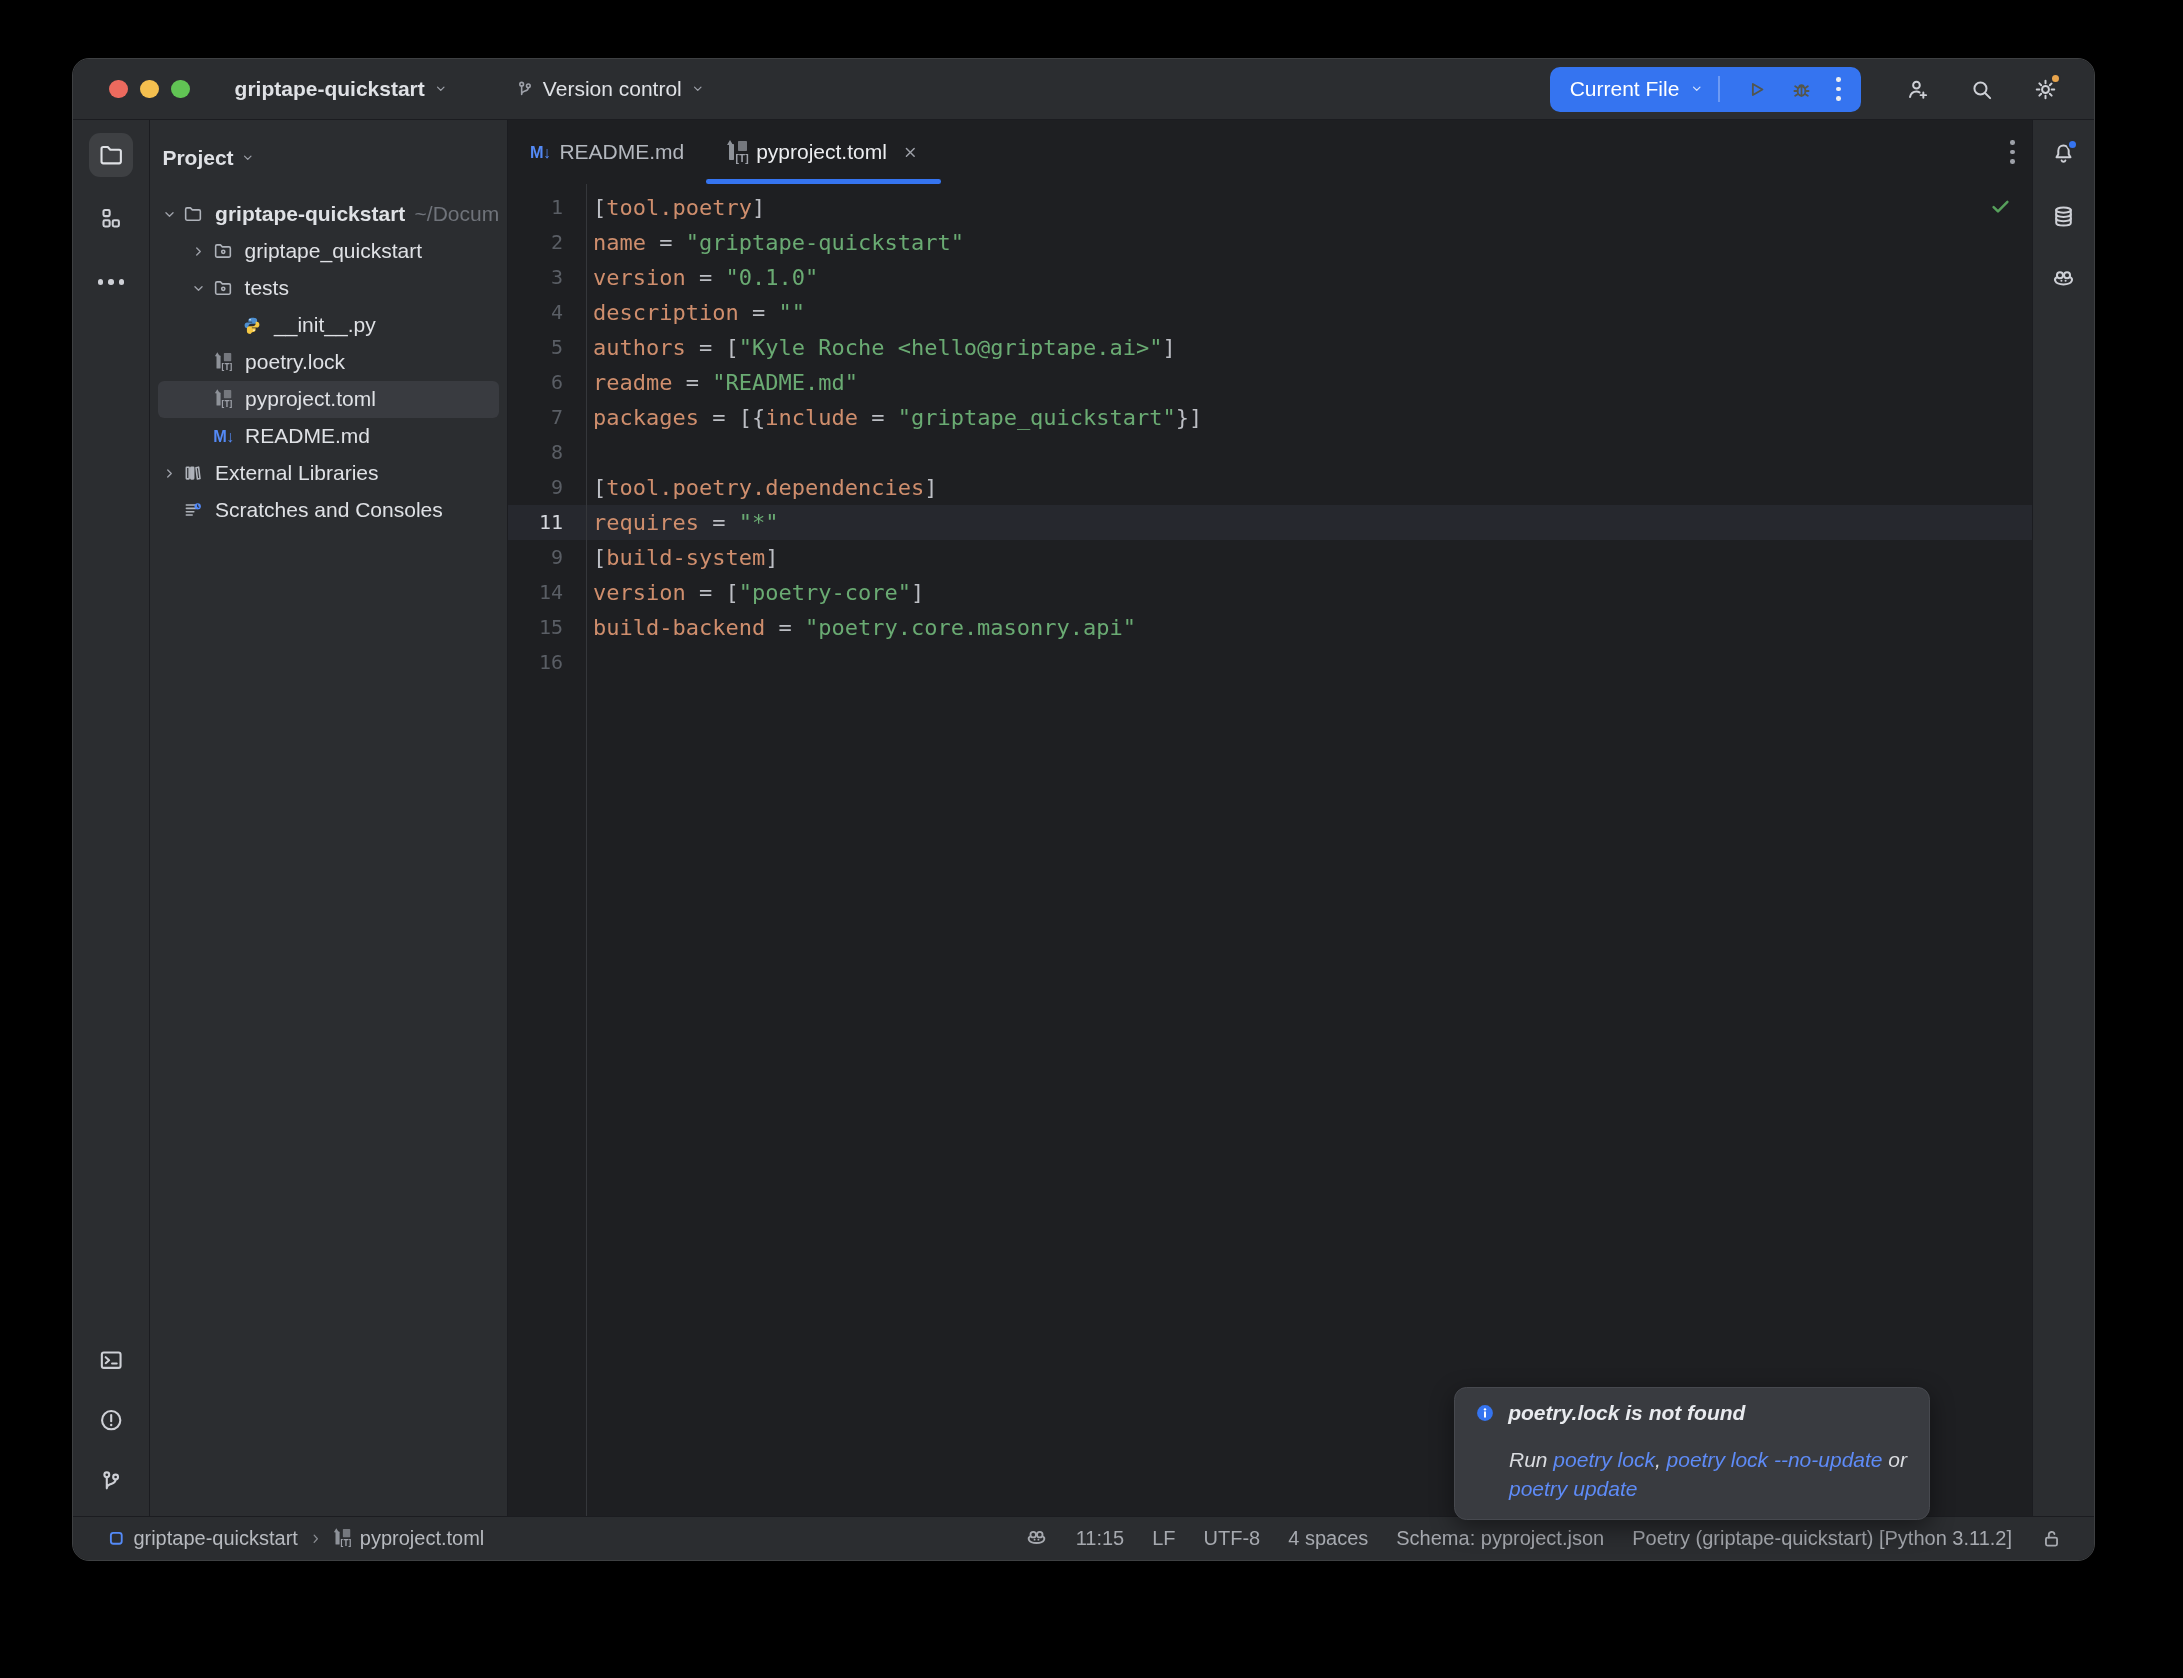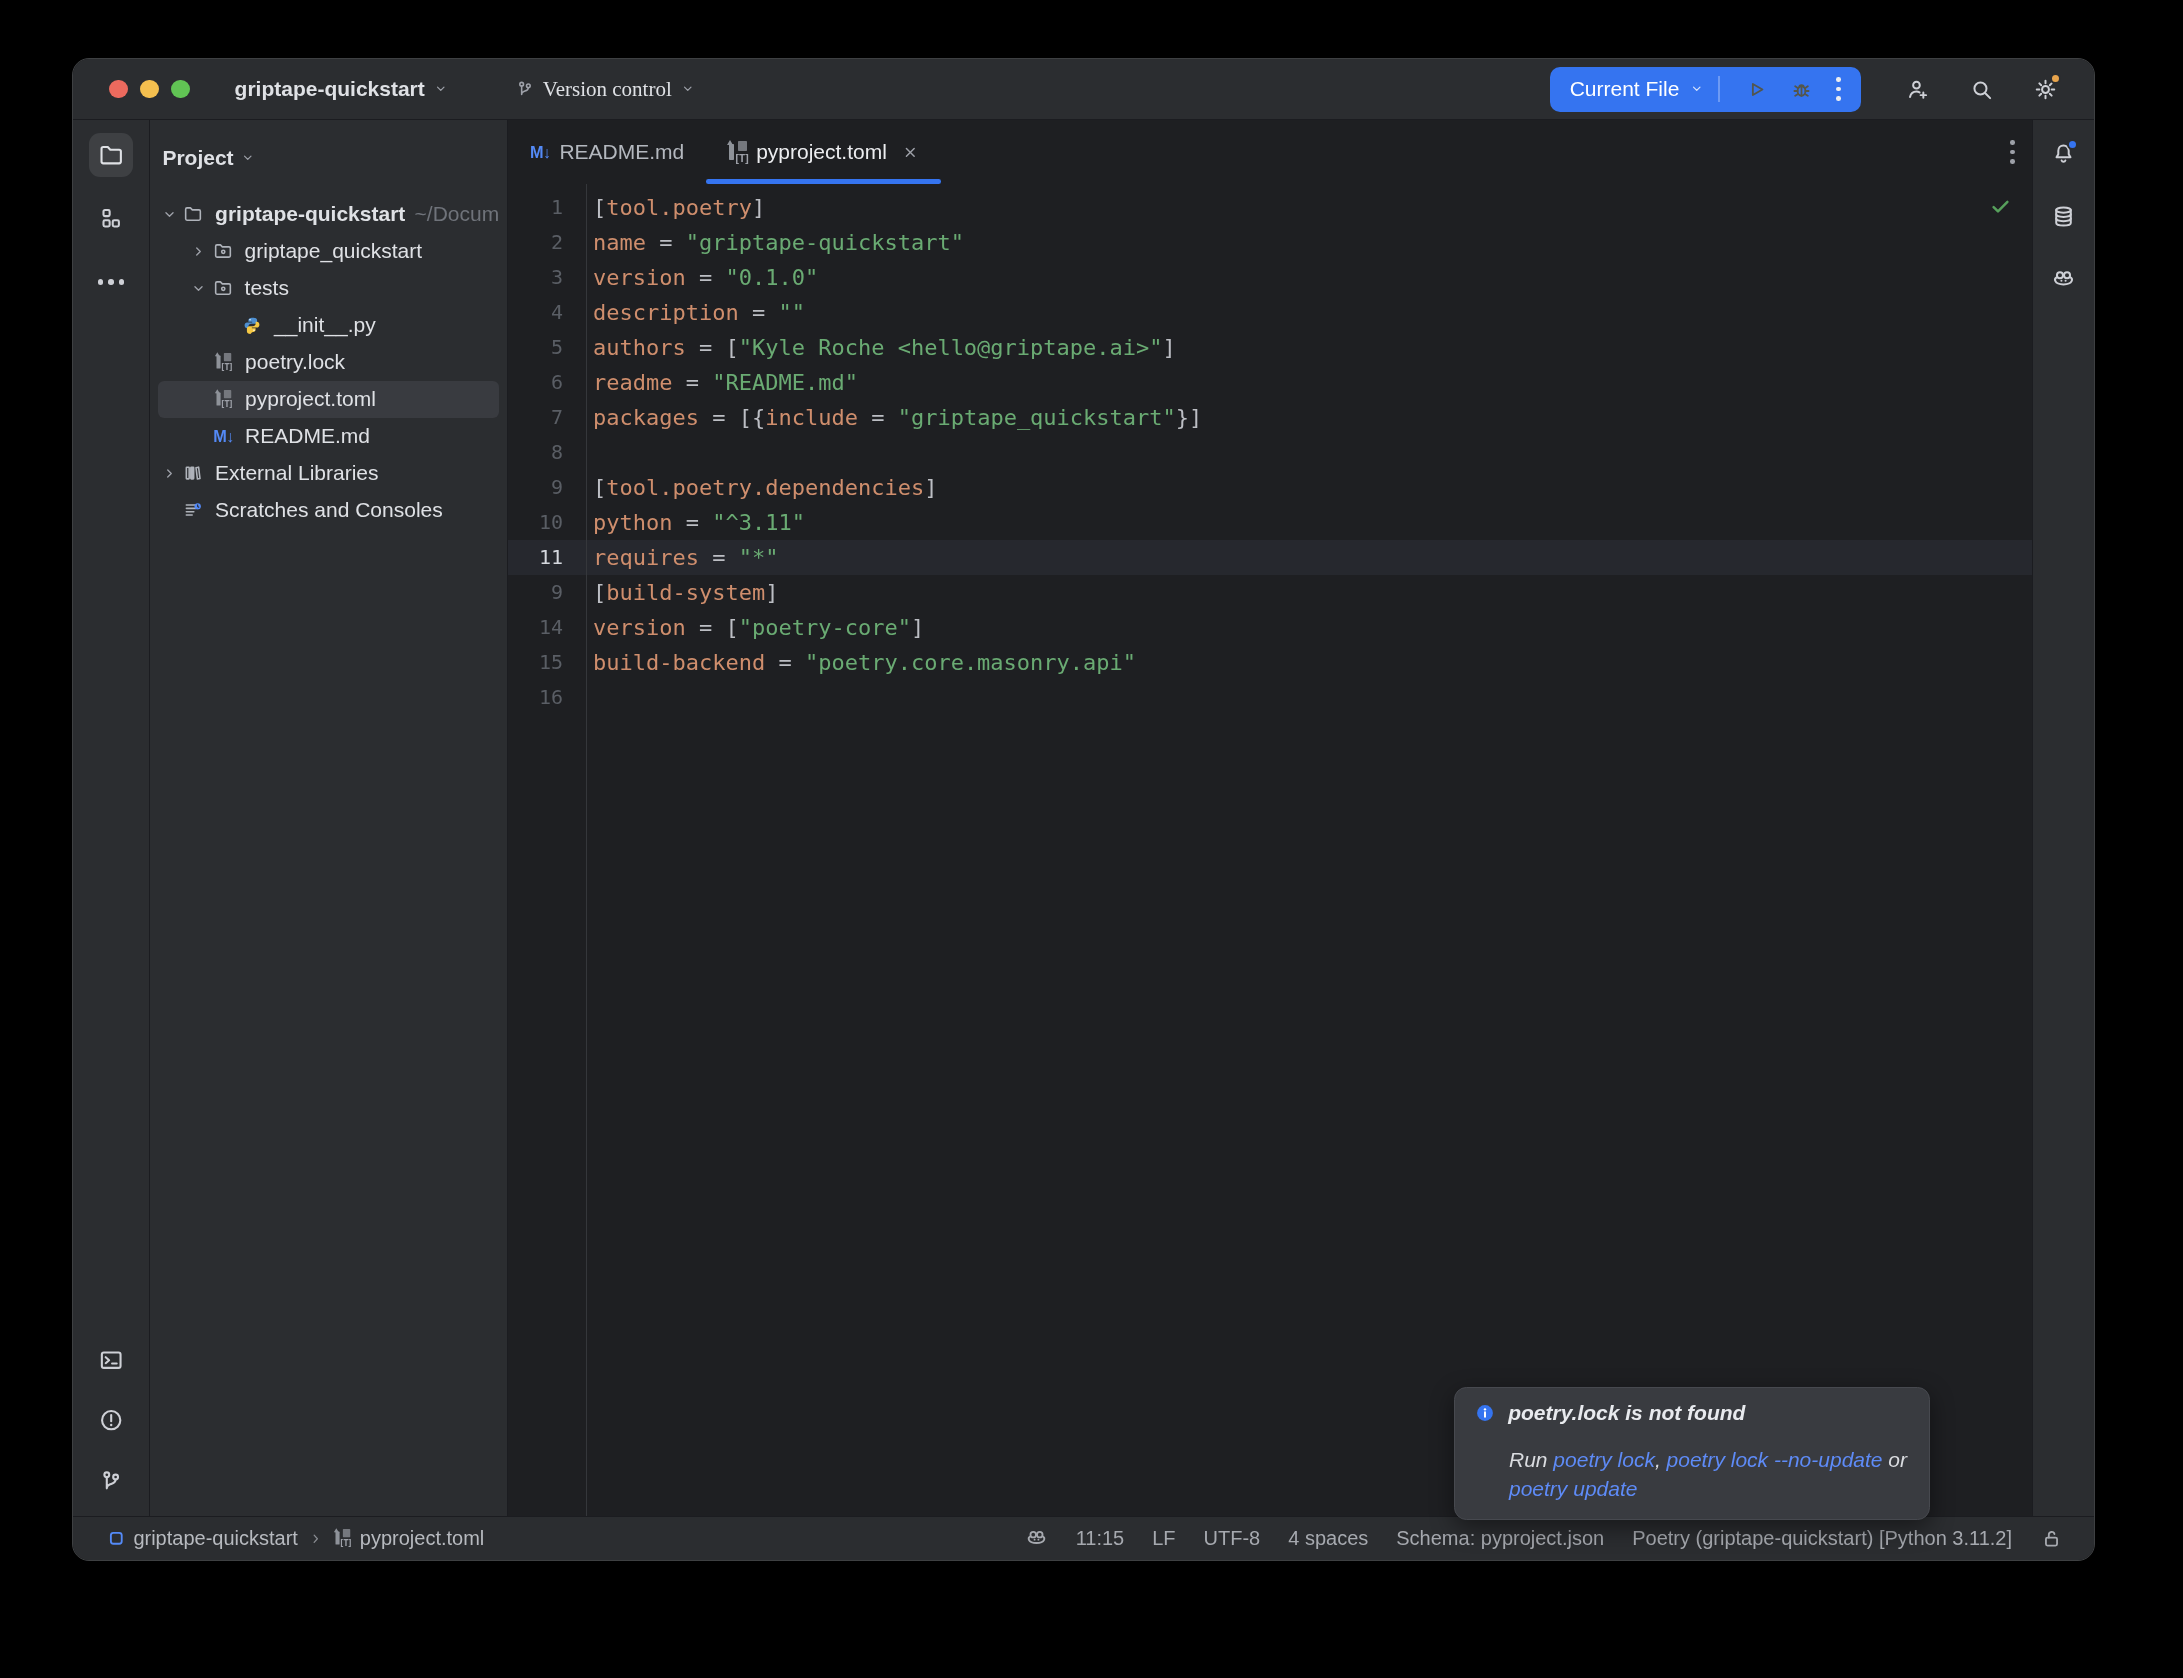--- a/index.html
+++ b/index.html
@@ -7,21 +7,21 @@
   .window { position:absolute; left:72px; top:58px; width:2023px; height:1503px; background:#1E1F22;
             border:0.8px solid #3E4042; border-radius:17px; overflow:hidden; display:flex; flex-direction:column; }
 
   
   .titlebar { height:61px; background:#2B2D30; border-bottom:0.8px solid #1B1C20; display:flex; align-items:center; flex:none; }
   .traffic { display:flex; gap:12.4px; margin-left:36px; }
   .tl { width:18.6px; height:18.6px; border-radius:50%; }
   .tl.r { background:#EC6A5E; } .tl.y { background:#F4BF4F; } .tl.g { background:#61C454; }
   .tb-group { display:flex; align-items:center; gap:7.8px; }
   .tb-project { margin-left:45px; font-size:21px; font-weight:700; color:#DFE1E5; }
-  .tb-vcs { margin-left:67px; font-size:21px; color:#DFE1E5;font-family:Liberation Serif, serif; }
+  .tb-vcs { margin-left:67px; font-size:21px; color:#DFE1E5; }
   .svg { display:inline-flex; align-items:center; justify-content:center; }
   .i20 { width:15.5px; height:15.5px; } .i24 { width:18.6px; height:18.6px; } .i26 { width:20px; height:20px; }
   .i30 { width:23px; height:23px; } .i32 { width:25px; height:25px; } .i34 { width:26.4px; height:26.4px; }
   .dim { color:#9DA0A8; }
   .run-widget { margin-left:auto; height:45px; border-radius:10px; background:#3574F0; display:flex; align-items:center;
                 padding:0 15.5px 0 20px; color:#FFFFFF; }
   .run-widget .lbl { font-size:21px; margin-right:9.3px; }
   .run-widget .chev { color:rgba(255,255,255,.8); }
   .run-divider { width:1.6px; height:26.4px; background:rgba(255,255,255,.28); margin:0 14px; }
   .run-ico { color:#53564C; margin:0 11px; }
@@ -447,24 +447,20 @@
               <div class="lc"><span class="c-k">packages</span><span class="c-p"> = [{</span><span class="c-k">include</span><span class="c-p"> = </span><span class="c-s">"griptape_quickstart"</span><span class="c-p">}]</span></div>
             </div>
             <div class="crow">
               <div class="ln">8</div>
               <div class="lc"></div>
             </div>
             <div class="crow">
               <div class="ln">9</div>
               <div class="lc"><span class="c-p">[</span><span class="c-k">tool.poetry.dependencies</span><span class="c-p">]</span></div>
             </div>
-            <div class="crow">
-              <div class="ln">10</div>
-              <div class="lc"><span class="c-k">python</span><span class="c-p"> = </span><span class="c-s">"^3.11"</span></div>
-            </div>
             <div class="crow cur">
               <div class="ln">11</div>
               <div class="lc"><span class="c-k">requires</span><span class="c-p"> = </span><span class="c-s">"*"</span></div>
             </div>
             <div class="crow">
               <div class="ln">9</div>
               <div class="lc"><span class="c-p">[</span><span class="c-k">build-system</span><span class="c-p">]</span></div>
             </div>
             <div class="crow">
               <div class="ln">14</div>

